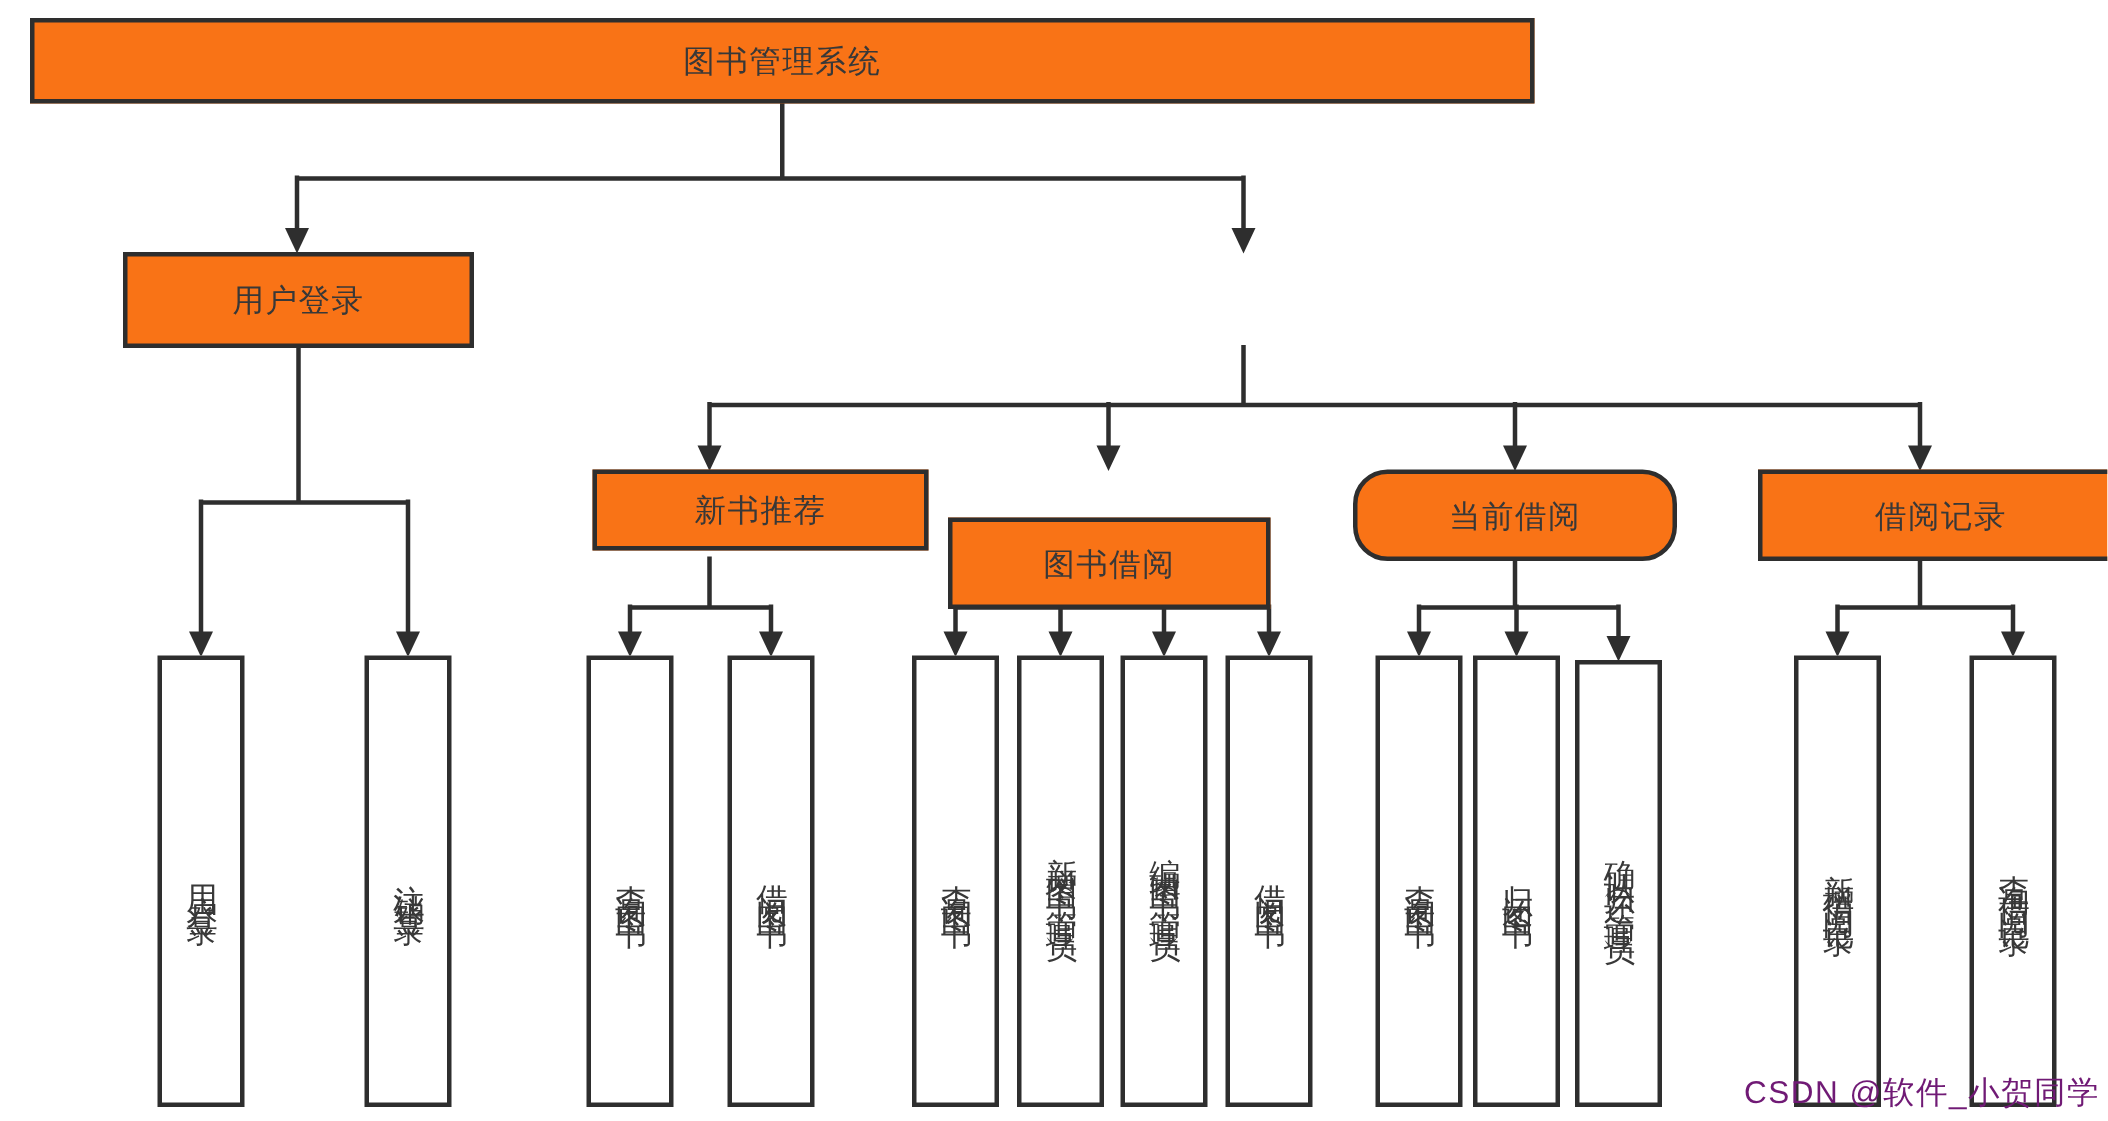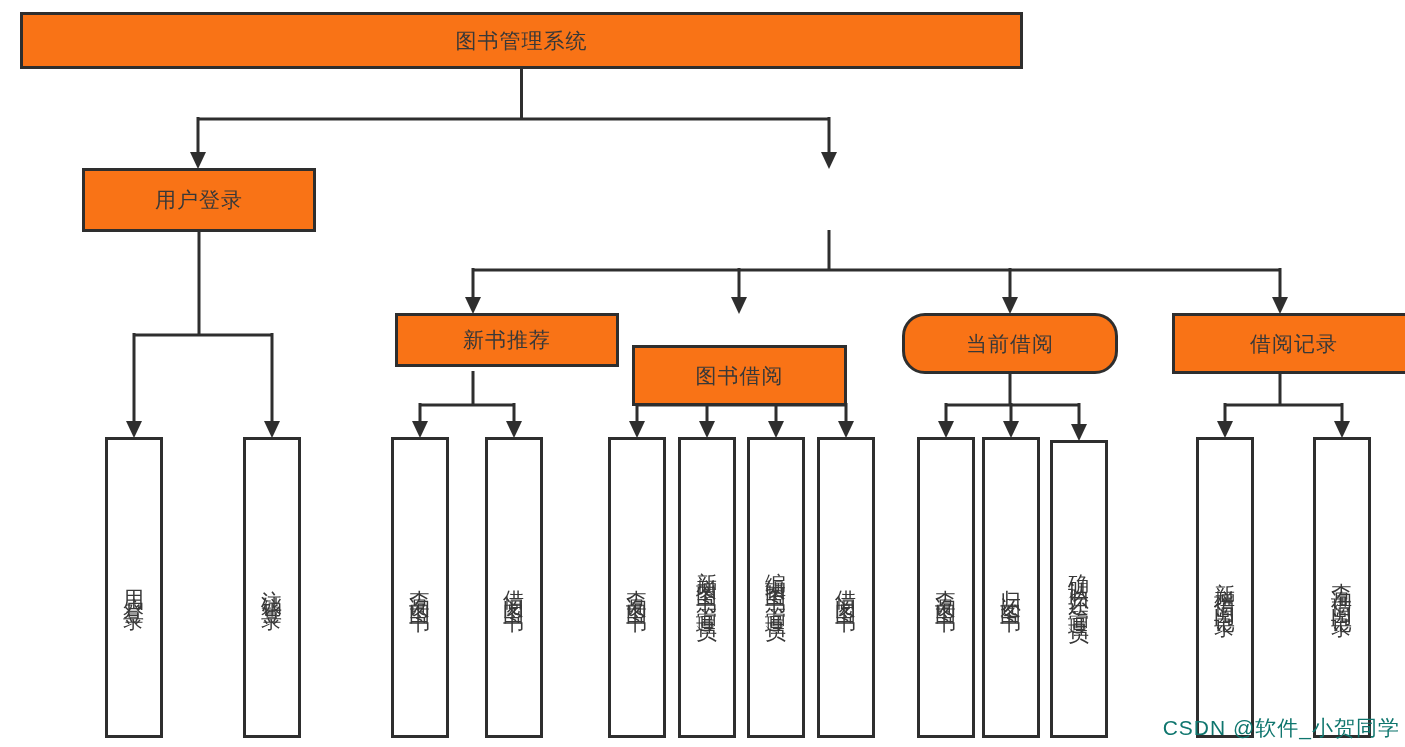--- a/index.html
+++ b/index.html
@@ -36,21 +36,21 @@
   .vnode .vtext{
     writing-mode:vertical-rl;
     text-orientation:mixed;
     letter-spacing:0.34em;
     line-height:1.2;
   }
   .watermark{
     position:absolute;
     right:5px;top:714px;
     font-size:21px;
-    color:#0f766e;
+    color:#701a75;
     letter-spacing:1px;
     white-space:nowrap;
   }
 </style>
 </head>
 <body>
 
 <div class="canvas">
 
   <svg class="wires" viewBox="0 0 1405 747" xmlns="http://www.w3.org/2000/svg">

